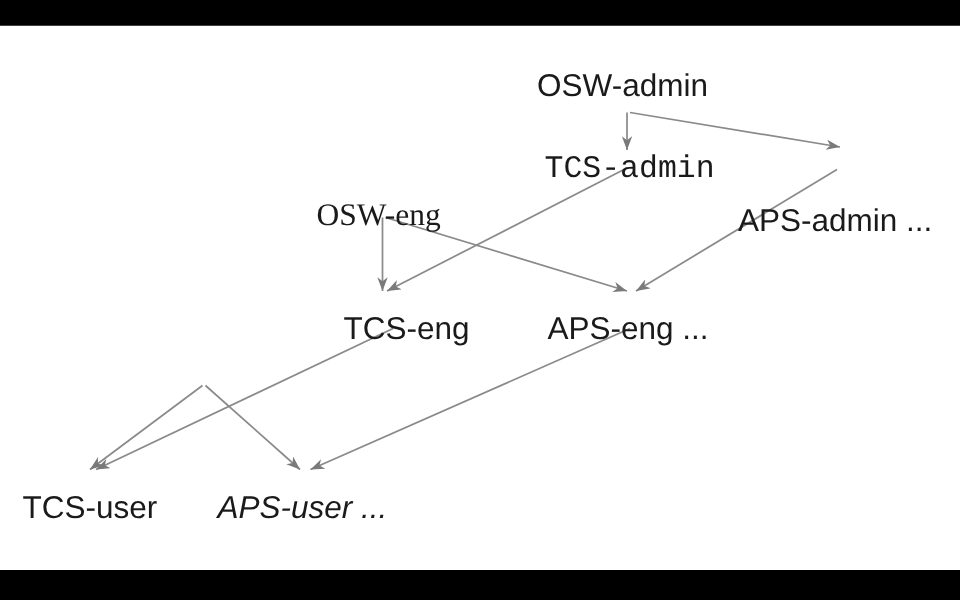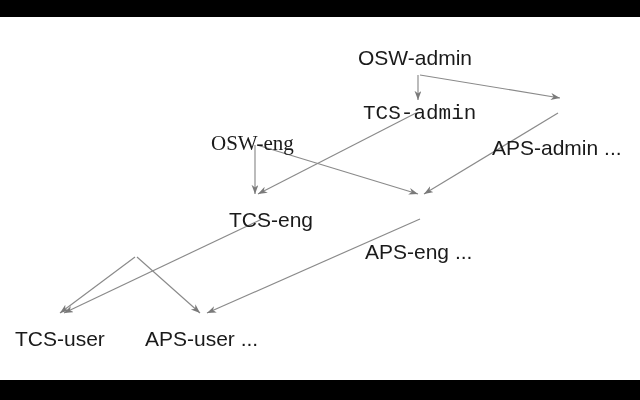--- a/index.html
+++ b/index.html
@@ -88,22 +88,22 @@
           <line x1="137" y1="240" x2="200" y2="296" marker-end="url(#arrowhead)"></line>
         </g>
     </svg>
 
     <div id="node-layer">
         <div class="node-label" style="left: 358px; top: 30px;">OSW-admin</div>
         <div class="node-label" style="left: 363px; top: 86px; font-family: Liberation Mono, monospace;">TCS-admin</div>
         <div class="node-label" style="left: 492px; top: 86px; margin-top: 34px;">APS-admin ...</div>
         <div class="node-label" style="left: 211px; top: 116px; font-family: Liberation Serif, serif;">OSW-eng</div>
         <div class="node-label" style="left: 213px; top: 192px; margin-left: 16px;">TCS-eng</div>
-        <div class="node-label" style="left: 365px; top: 192px; margin-top: 32px;">APS-eng ...</div>
+        <div class="node-label" style="left: 365px; top: 192px;">APS-eng ...</div>
         <div class="node-label" style="left: 15px; top: 311px;">TCS-user</div>
-        <div class="node-label" style="left: 145px; top: 311px;">APS-user ...</div>
+        <div class="node-label" style="left: 145px; top: 311px; font-style: italic;">APS-user ...</div>
       </div>
 
   </div>
 
   <div id="letterbox-bottom" class="letterbox"></div>
 
 </div>
 
 </body></html>

